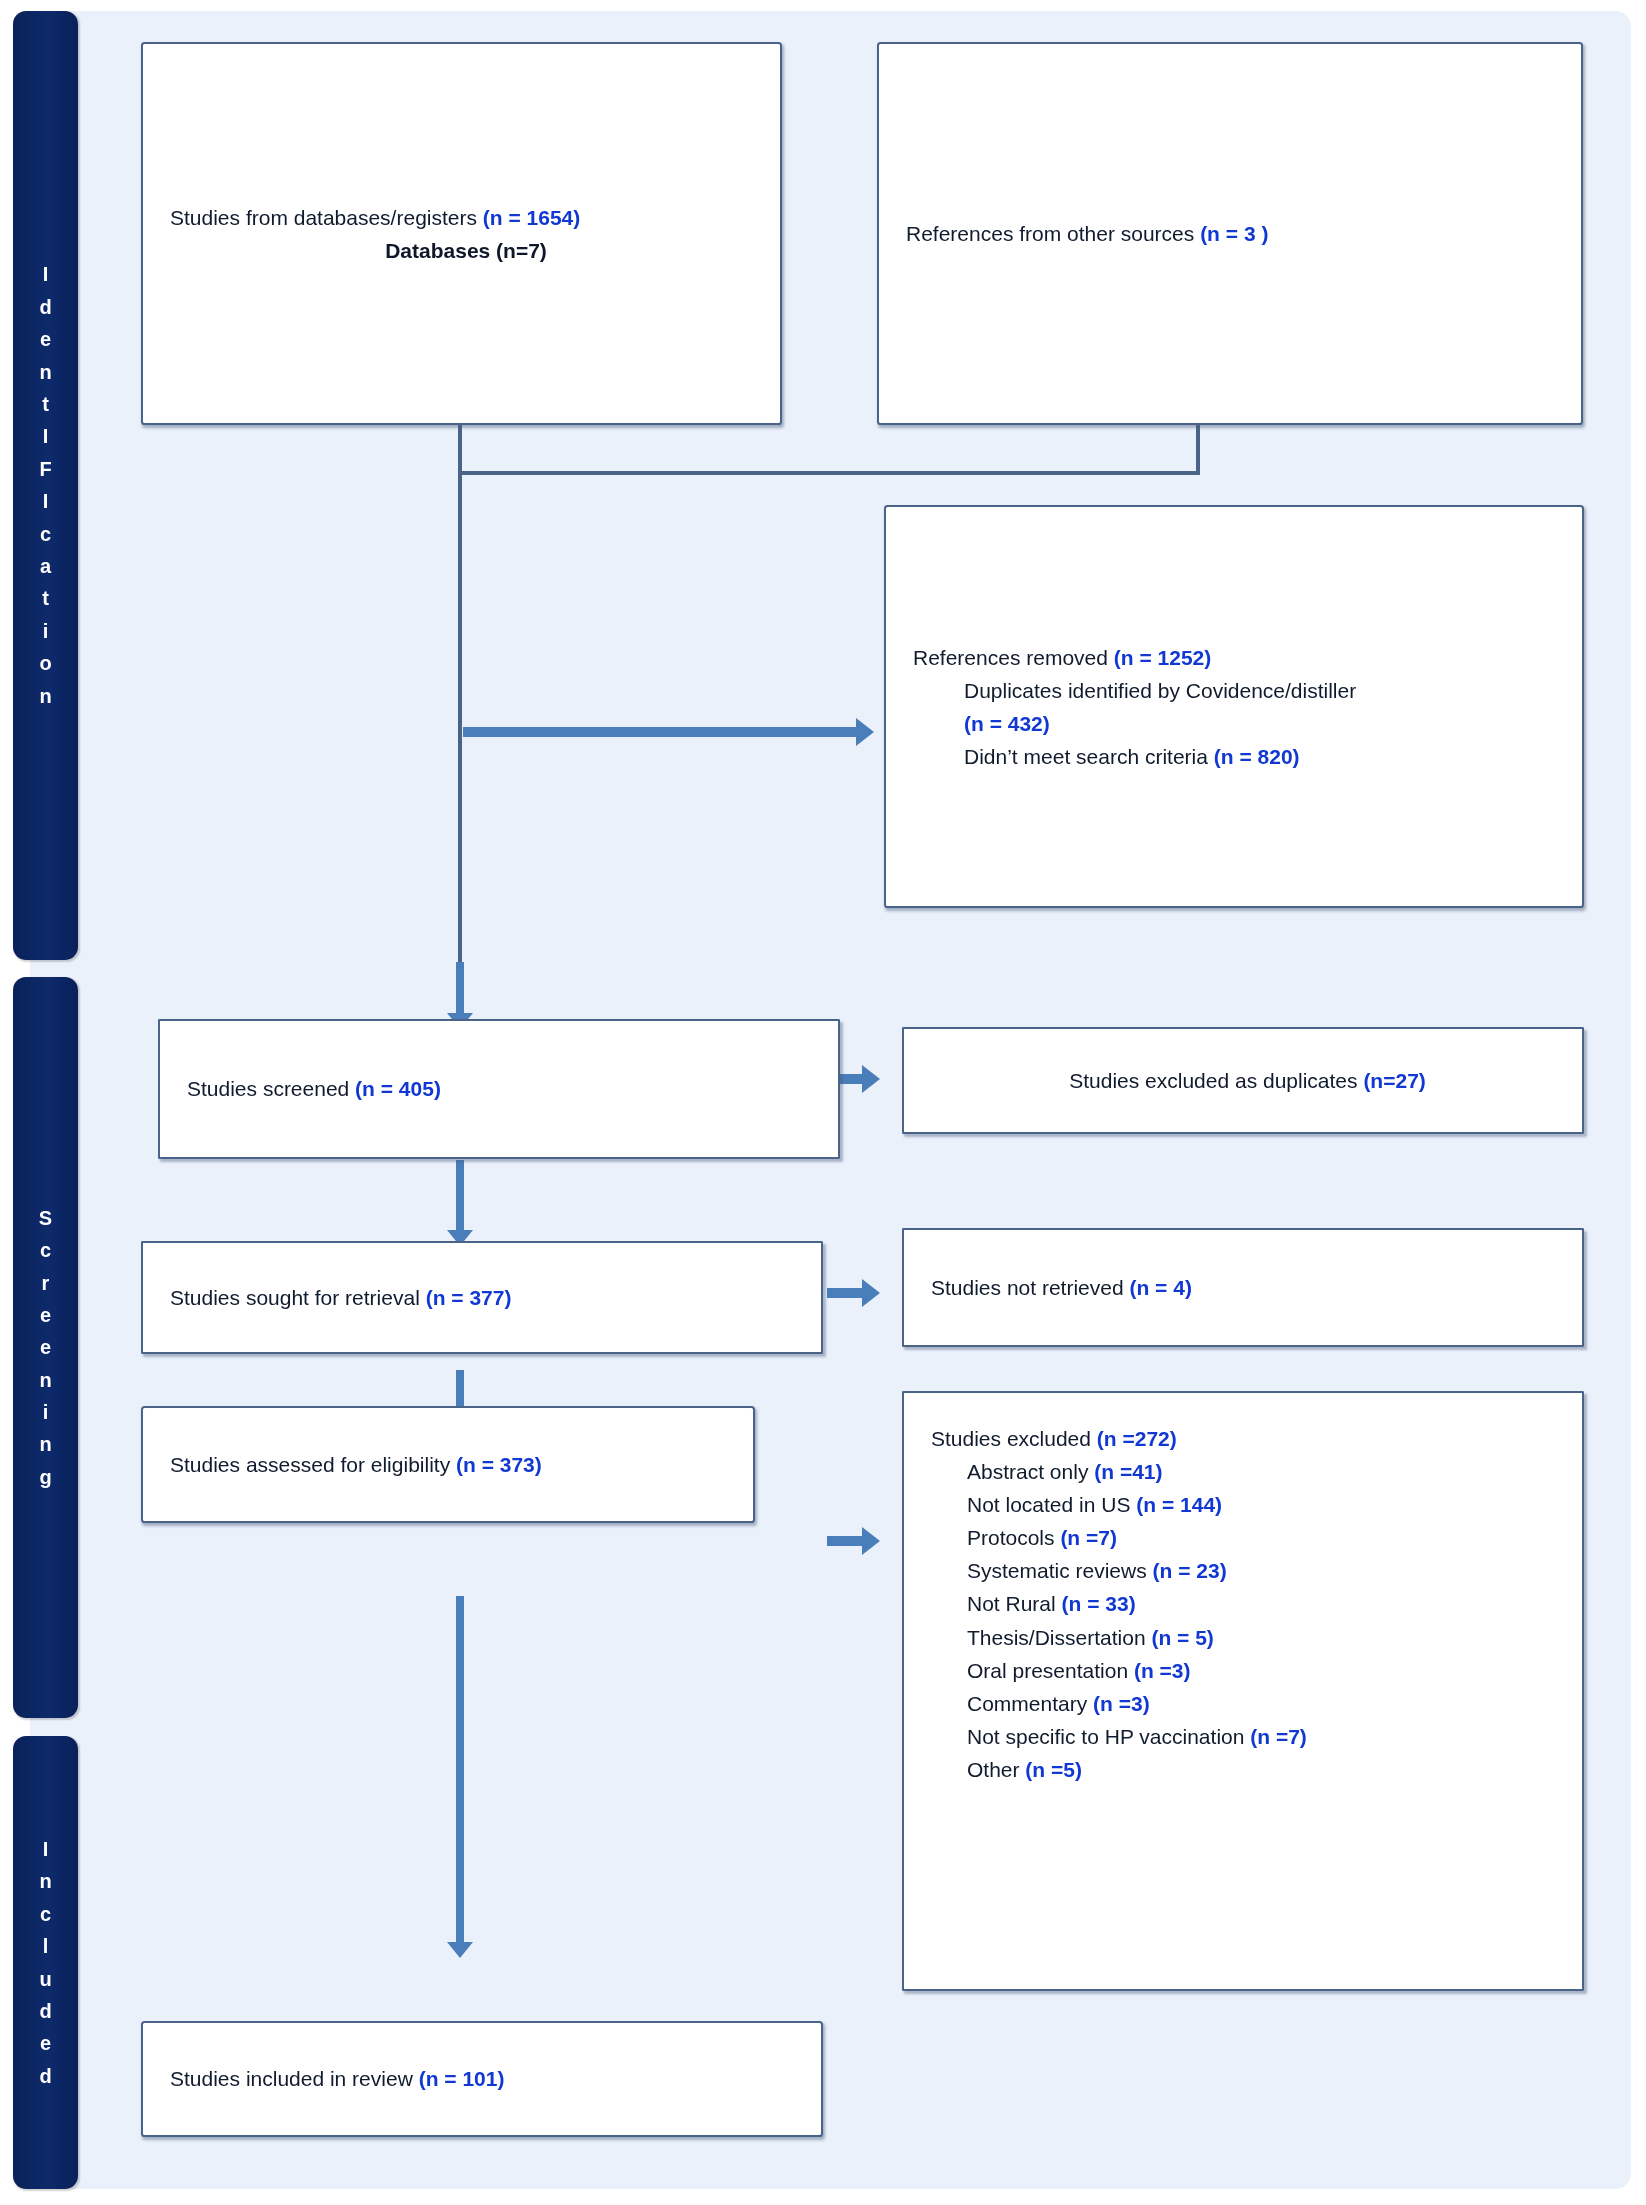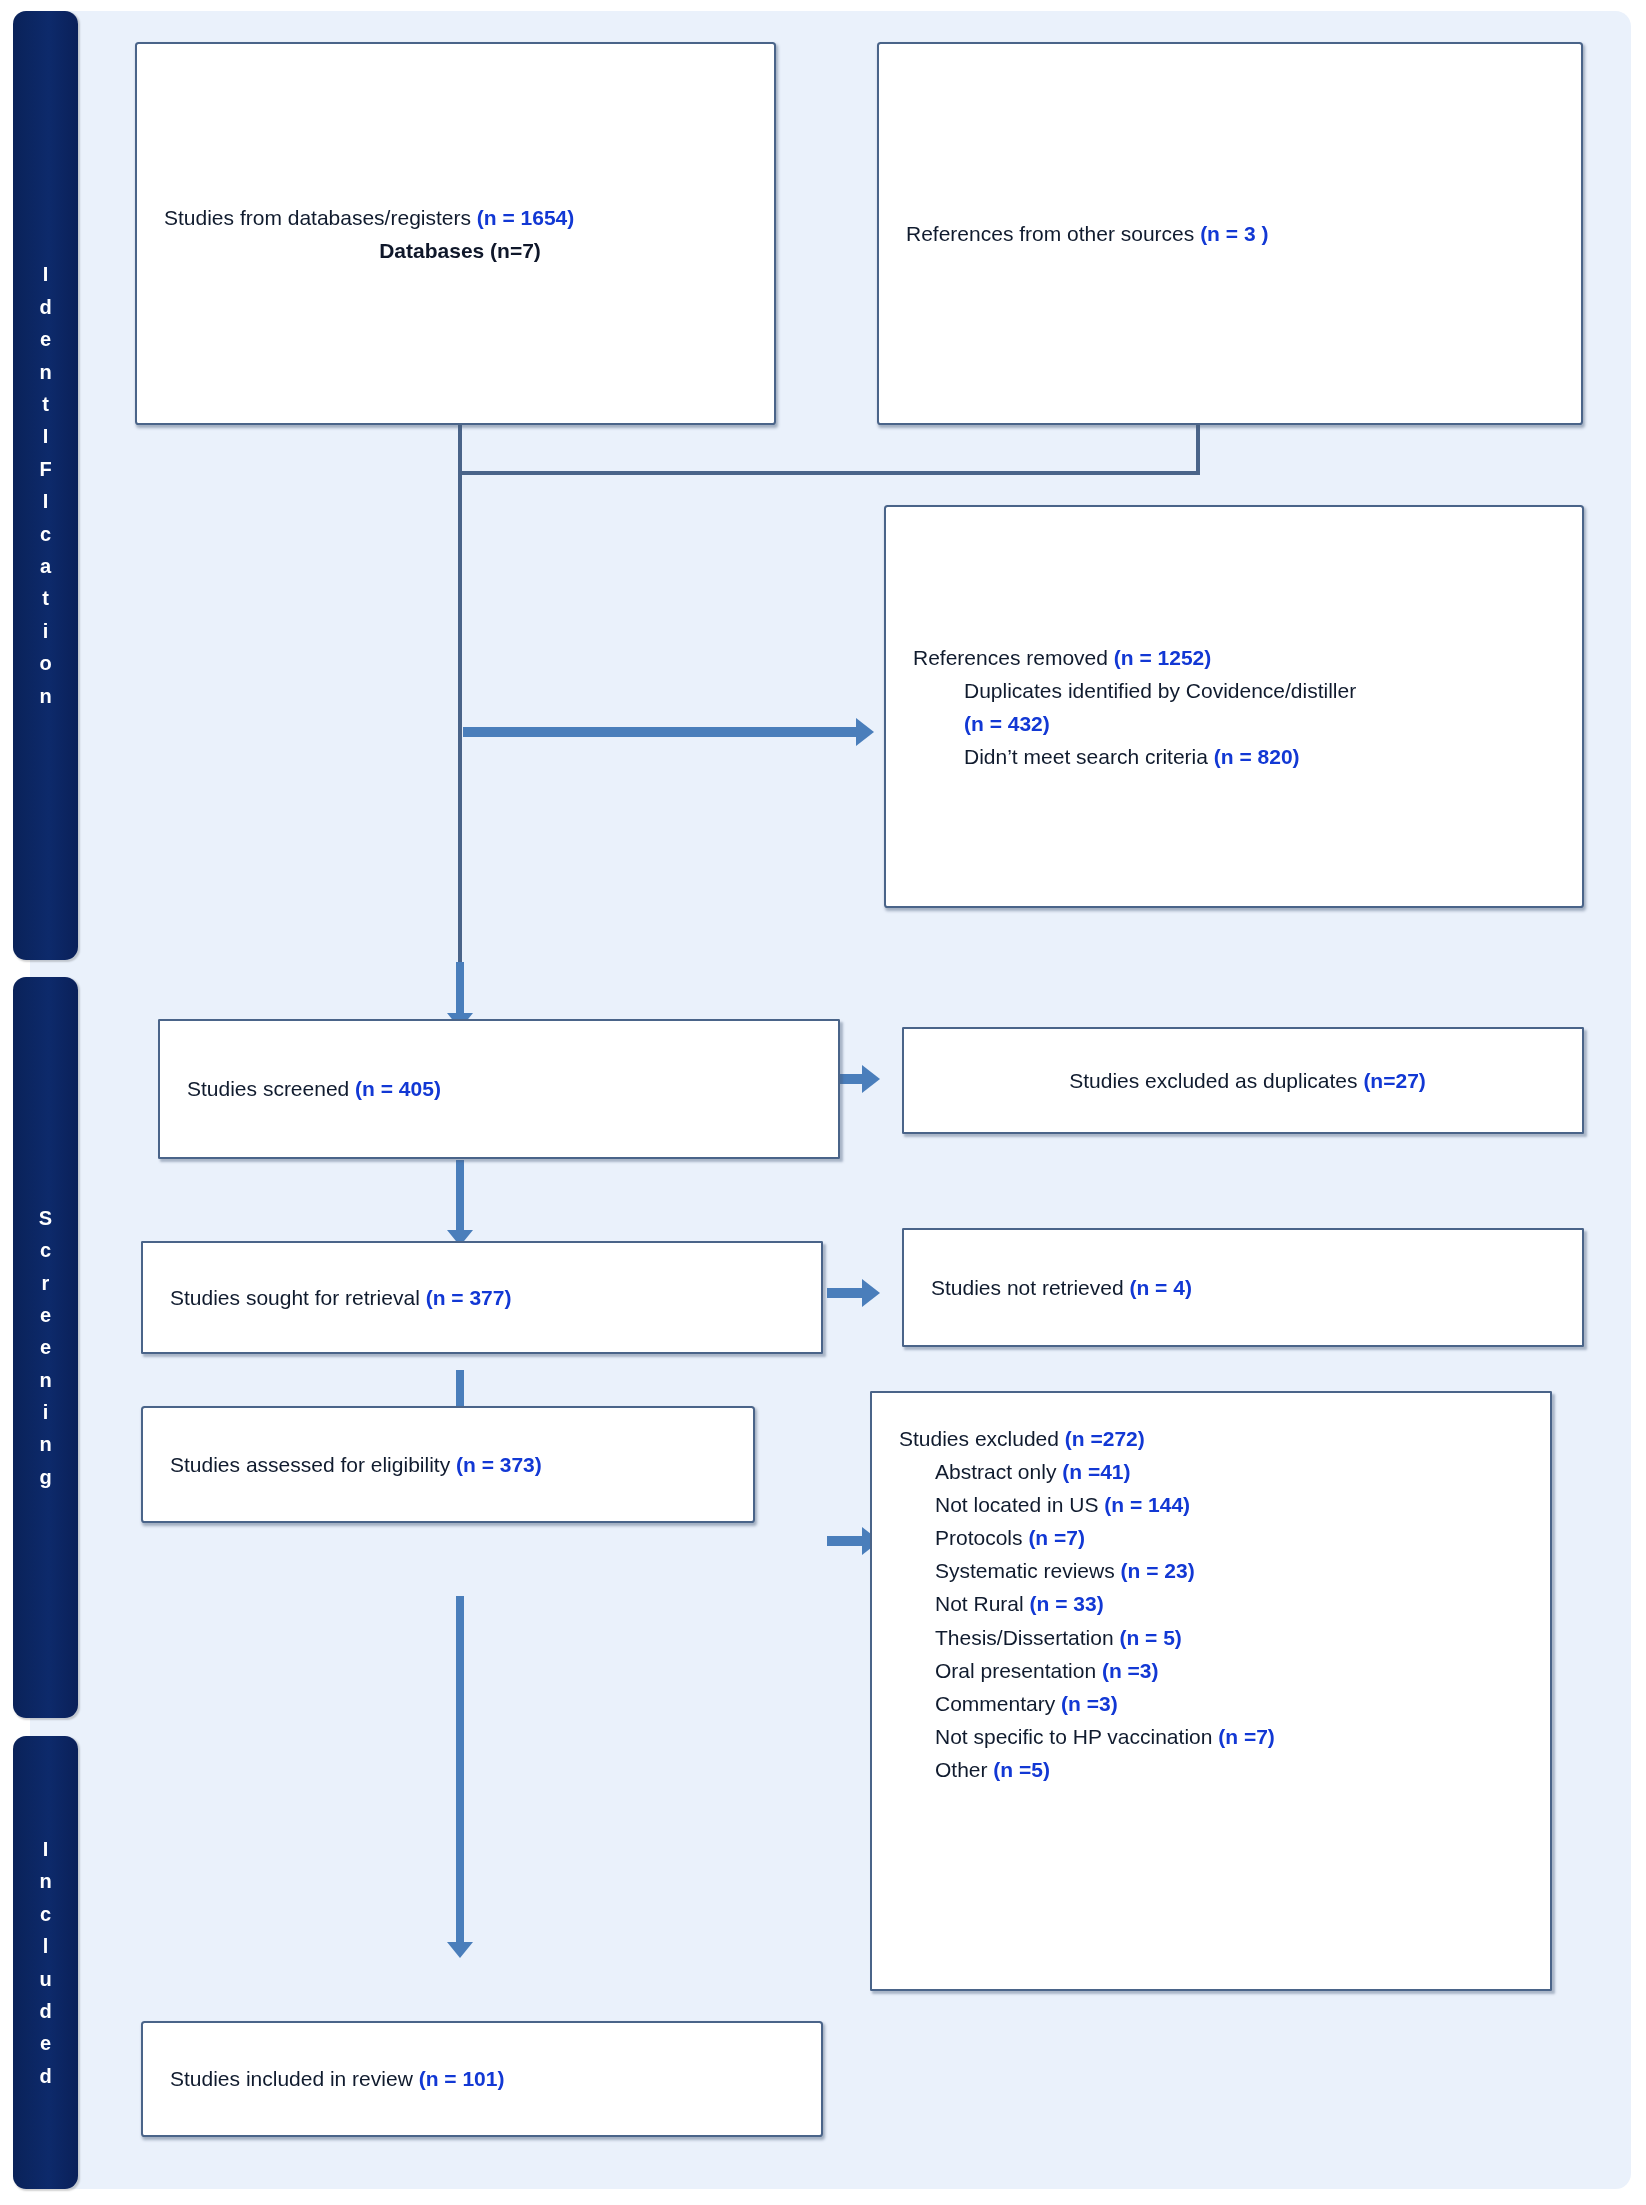--- a/index.html
+++ b/index.html
@@ -149,21 +149,21 @@
   <div class="arrow-v" style="left:456px;top:1160px;height:71px;"></div>
 
   <div class="arrow-v" style="left:456px;top:1370px;height:74px;"></div>
 
   <div class="arrow-v" style="left:456px;top:1596px;height:347px;"></div>
 
   <div class="arrow-h" style="left:827px;top:1074px;width:36px;"></div>
   <div class="arrow-h" style="left:827px;top:1288px;width:36px;"></div>
   <div class="arrow-h" style="left:827px;top:1536px;width:36px;"></div>
 
-  <div class="fbox" style="left:135px;top:42px;width:641px;height:383px;">
+  <div class="fbox" style="left:141px;top:42px;width:641px;height:383px;">
     <div class="txt mid">
       <span><span>Studies from databases/registers </span><span class="num">(n = 1654)</span></span>
       <span class="center-line"><span class="b">Databases (n=7)</span></span>
     </div>
   </div>
 
   <div class="fbox" style="left:877px;top:42px;width:706px;height:383px;">
     <div class="txt mid">
       <span><span>References from other sources </span><span class="num">(n = 3 )</span></span>
     </div>
@@ -201,21 +201,21 @@
       <span><span>Studies not retrieved </span><span class="num">(n = 4)</span></span>
     </div>
   </div>
 
   <div class="fbox" style="left:141px;top:1406px;width:614px;height:117px;">
     <div class="txt mid">
       <span><span>Studies assessed for eligibility </span><span class="num">(n = 373)</span></span>
     </div>
   </div>
 
-  <div class="fbox flat" style="left:870px;top:1391px;width:682px;height:600px;">
+  <div class="fbox flat" style="left:902px;top:1391px;width:682px;height:600px;">
     <div class="txt" style="top:28.5px;">
       <span><span>Studies excluded </span><span class="num">(n =272)</span></span>
       <span class="indent2"><span>Abstract only </span><span class="num">(n =41)</span></span>
       <span class="indent2"><span>Not located in US </span><span class="num">(n = 144)</span></span>
       <span class="indent2"><span>Protocols </span><span class="num">(n =7)</span></span>
       <span class="indent2"><span>Systematic reviews </span><span class="num">(n = 23)</span></span>
       <span class="indent2"><span>Not Rural </span><span class="num">(n = 33)</span></span>
       <span class="indent2"><span>Thesis/Dissertation </span><span class="num">(n = 5)</span></span>
       <span class="indent2"><span>Oral presentation </span><span class="num">(n =3)</span></span>
       <span class="indent2"><span>Commentary </span><span class="num">(n =3)</span></span>

